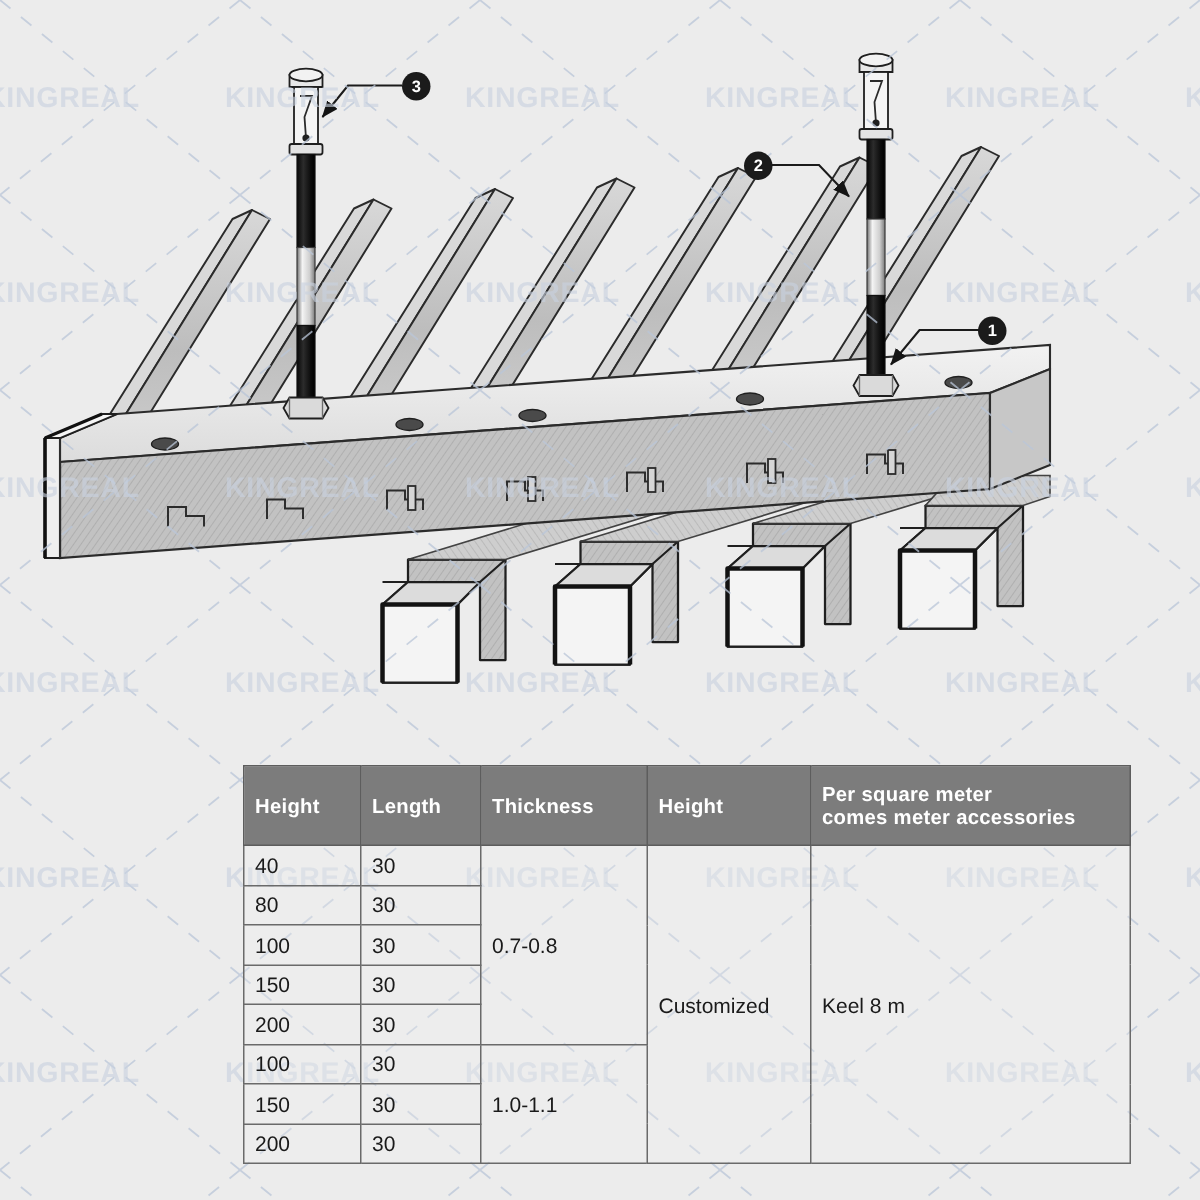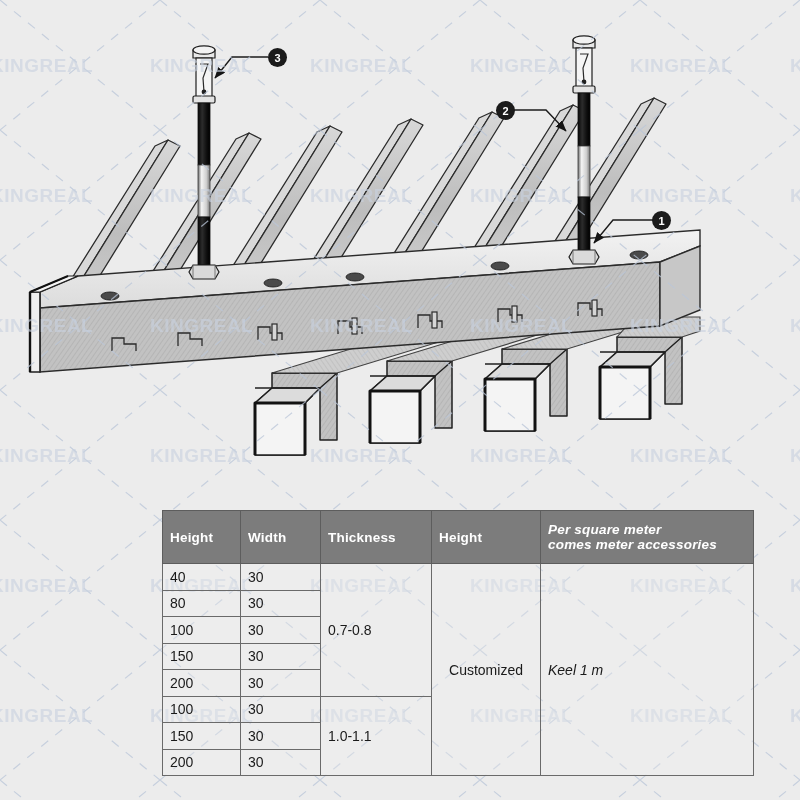--- a/index.html
+++ b/index.html
@@ -55,22 +55,22 @@
     text-align:left;
     height:52px;
     line-height:15px;
     border-color:#5d5d5d;
     letter-spacing:.2px;
   }
   #spec-table tbody td{height:25.5px;font-size:14px;}
   .col-h{width:63px;}
   .col-w{width:65px;}
   .col-t{width:96px;}
-  .col-l{width:94px;text-align:center;}
-  .col-p{width:198px;font-style:italic;}
+  .col-l{width:94px;}
+  .col-p{width:198px;}
   .cell-mid{vertical-align:middle;}
 
   
   .callout{
     position:absolute;z-index:5;
     width:17px;height:17px;border-radius:50%;
     background:#1b1b1b;color:#fff;
     font-size:11px;font-weight:bold;
     display:flex;align-items:center;justify-content:center;
     font-family:"Liberation Sans", sans-serif;
@@ -354,36 +354,36 @@
       <span>2</span>
     </div>
   <div class="callout" style="left:653px;top:212px;">
       <span>1</span>
     </div>
 
   <table id="spec-table">
     <thead>
       <tr>
         <th class="col-h">Height</th>
-        <th class="col-w">Width</th>
+        <th class="col-w">Length</th>
         <th class="col-t">Thickness</th>
         <th class="col-l">Height</th>
         <th class="col-p">
           <div>Per square meter</div>
           <div>comes meter accessories</div>
         </th>
       </tr>
     </thead>
     <tbody id="spec-body">
         <tr>
           <td class="col-h">40</td>
           <td class="col-w">30</td>
           <td class="col-t cell-mid" rowspan="5">0.7-0.8</td>
           <td class="col-l cell-mid" rowspan="8">Customized</td>
-          <td class="col-p cell-mid" rowspan="8">Keel 1 m</td>
+          <td class="col-p cell-mid" rowspan="8">Keel 8 m</td>
         </tr>
         <tr>
           <td class="col-h">80</td>
           <td class="col-w">30</td>
         </tr>
         <tr>
           <td class="col-h">100</td>
           <td class="col-w">30</td>
         </tr>
         <tr>

